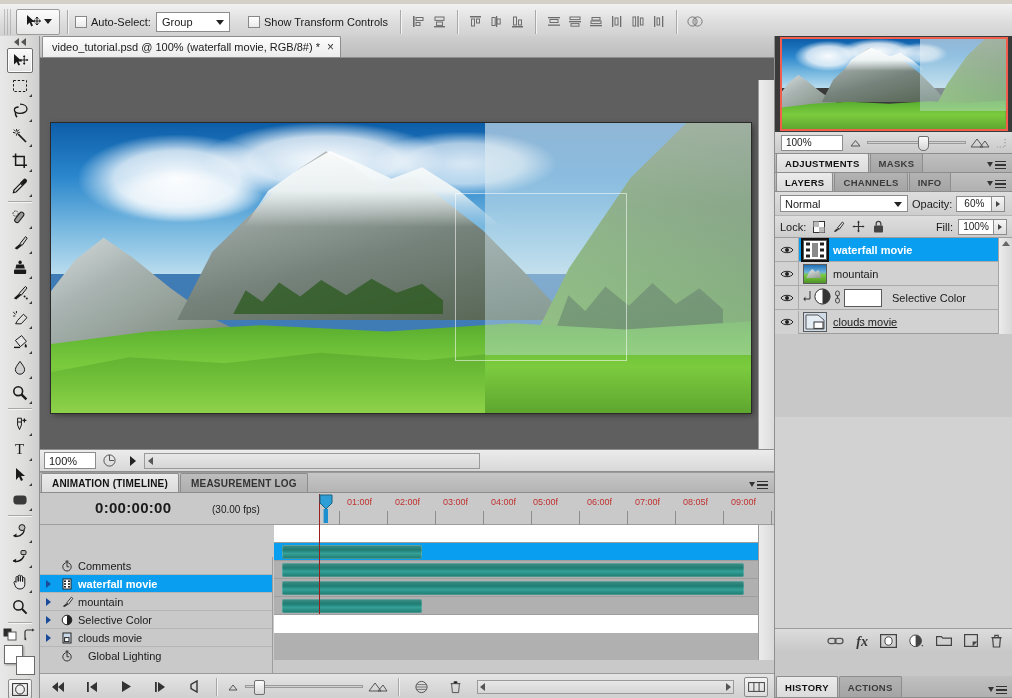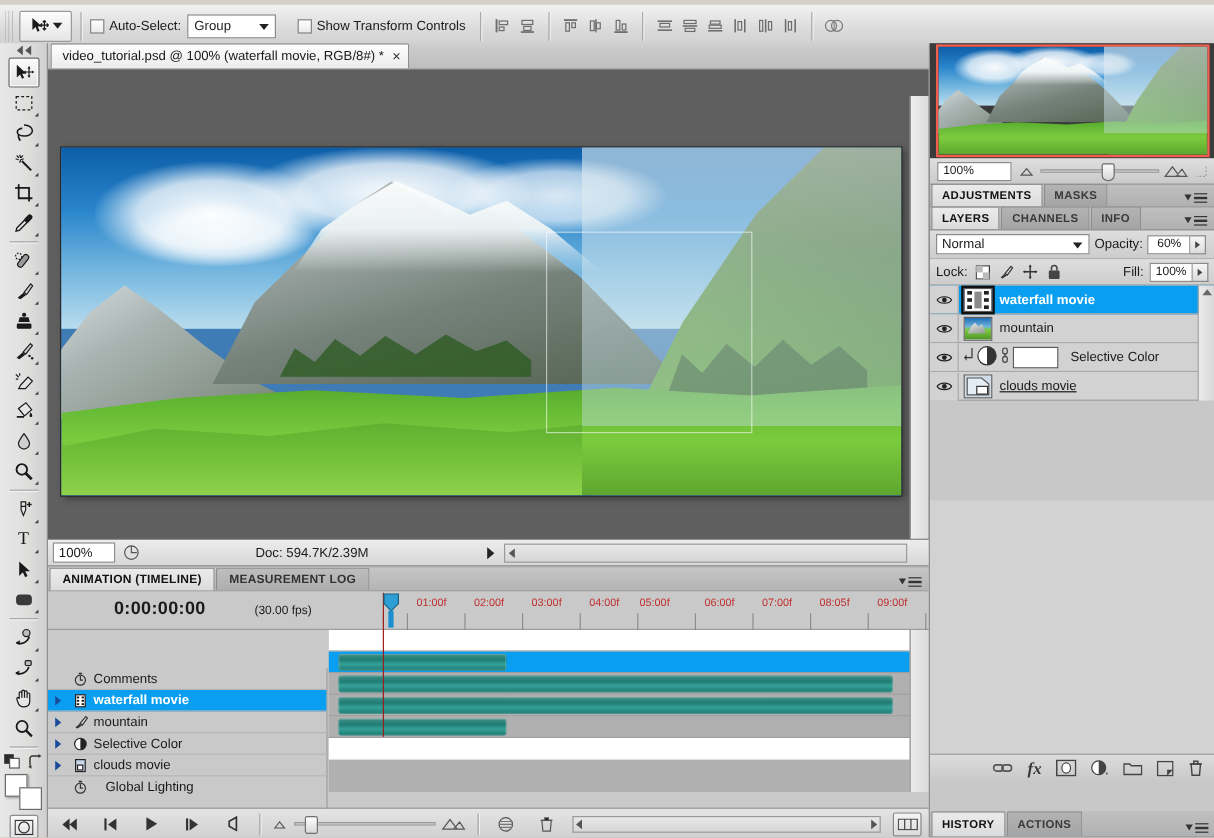--- a/index.html
+++ b/index.html
@@ -565,21 +565,20 @@
   <div id="statusbar">
     <div id="zoom-field">
       <span>100%</span>
     </div>
     <div style="width:26px;display:flex;align-items:center;justify-content:center;">
       <svg width="13" height="13" viewBox="0 0 13 13">
         <circle cx="6.5" cy="6.5" r="5.6" fill="none" stroke="#555"></circle>
         <path d="M6.5 1 L6.5 6.5 L11 6.5" fill="none" stroke="#555"></path>
       </svg>
     </div>
-    <div id="doc-info">Doc: 594.7K/2.39M</div>
     <div style="width:22px;display:flex;align-items:center;justify-content:center;">
       <span style="width:0;height:0;border-top:5px solid transparent;border-bottom:5px solid transparent;border-left:6px solid #222;"></span>
     </div>
     <div style="flex:0 0 336px;height:16px;border:1px solid #9a9a9a;background:linear-gradient(#e8e8e8,#d6d6d6);margin-right:18px;display:flex;align-items:center;padding-left:3px;">
       <span style="width:0;height:0;border-top:4px solid transparent;border-bottom:4px solid transparent;border-right:5px solid #555;"></span>
     </div>
   </div>
 
   <div id="timeline">
     <div id="tl-tabs">

